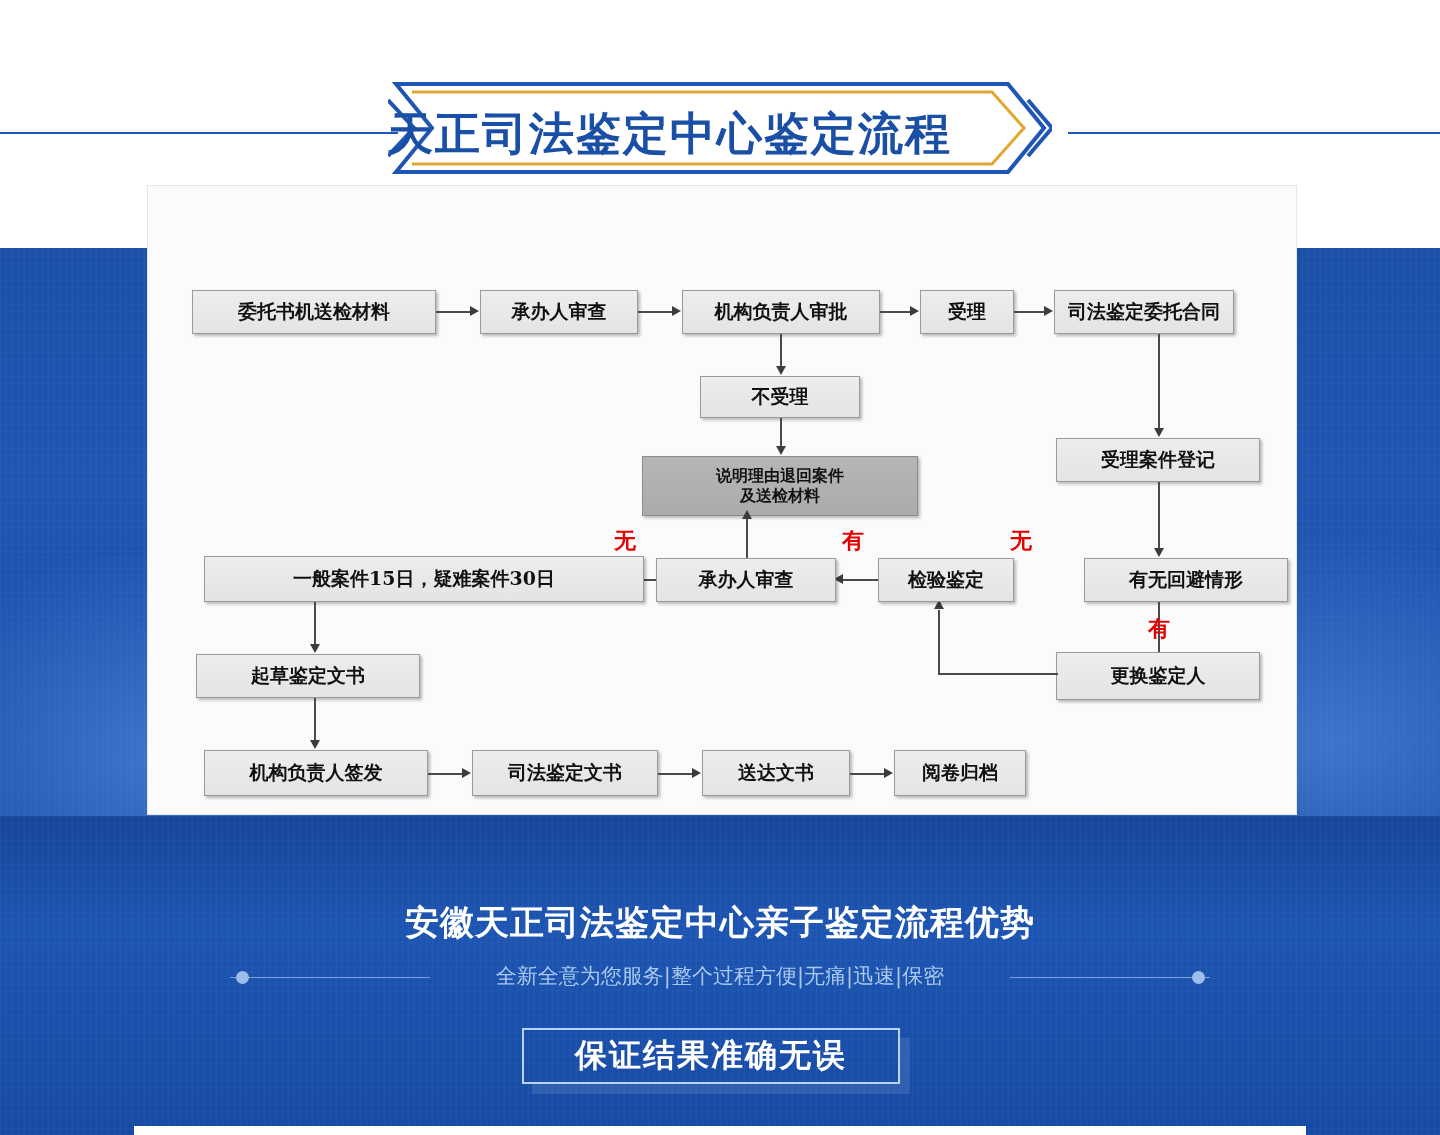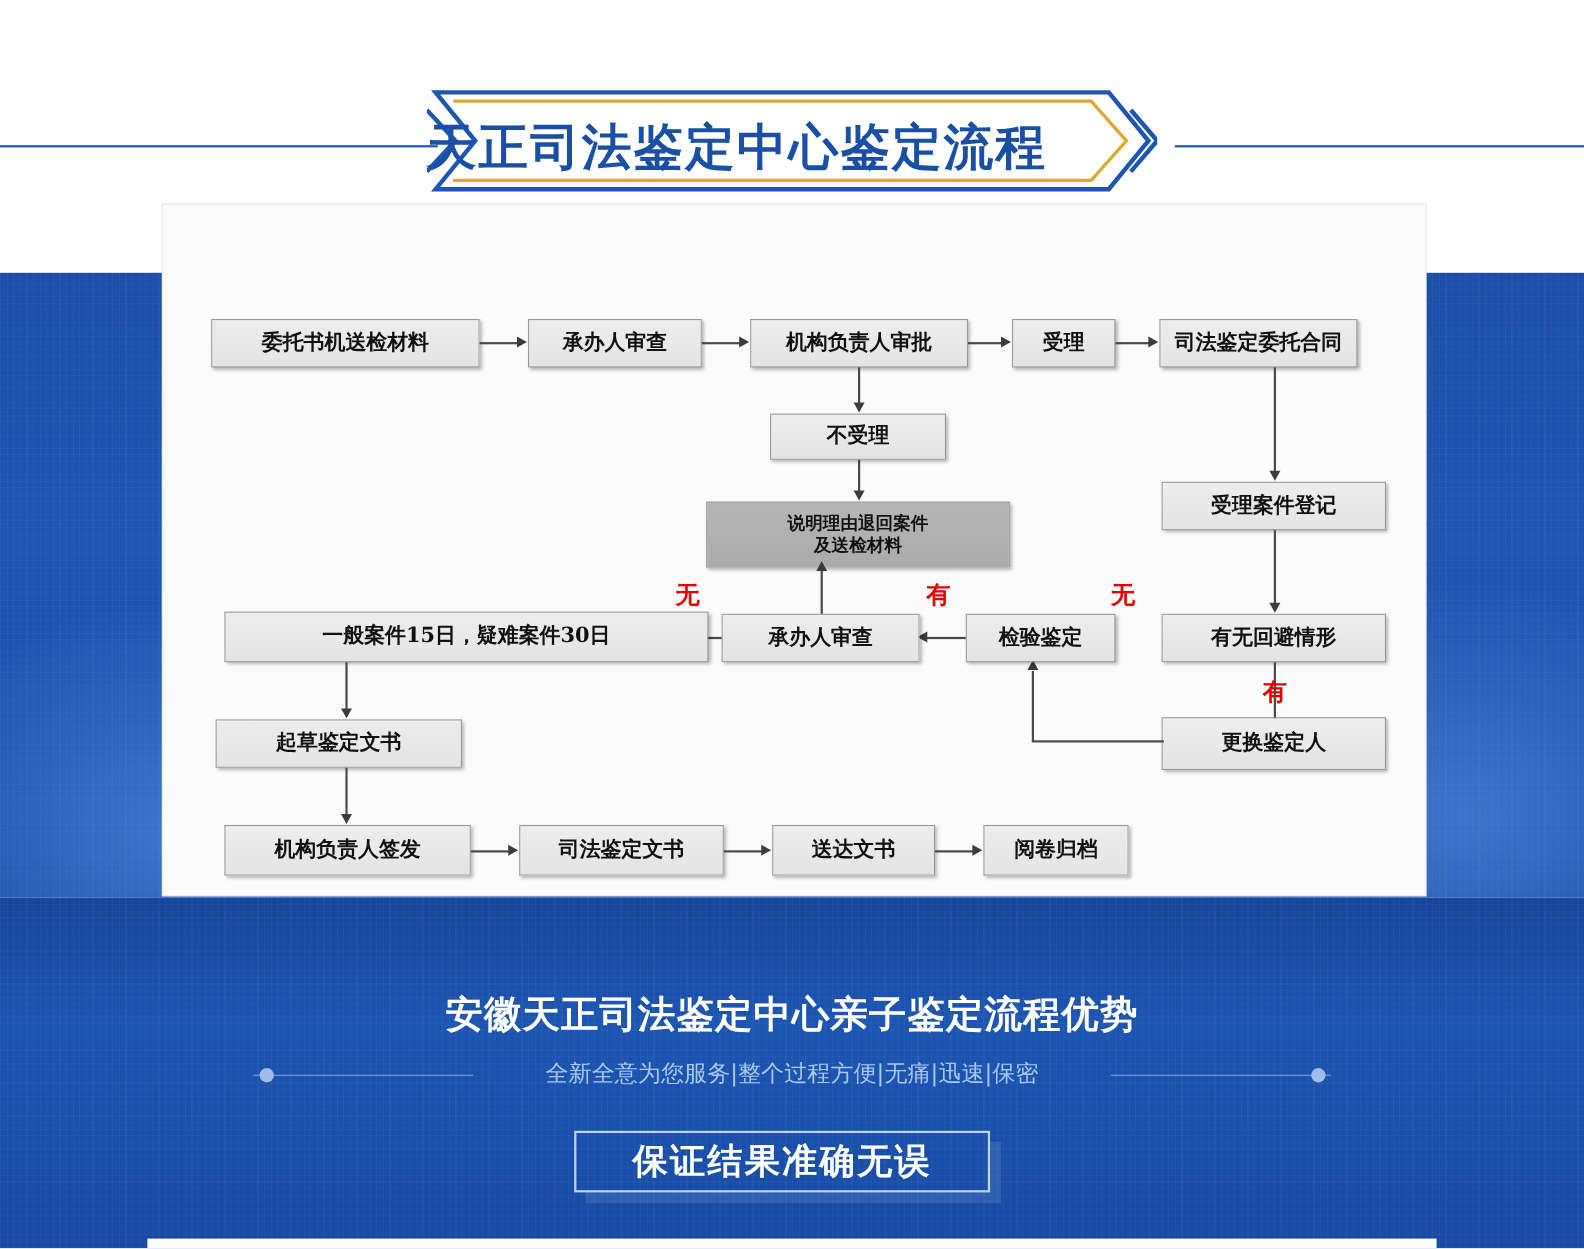--- a/index.html
+++ b/index.html
@@ -307,21 +307,21 @@
     <div class="arrow down" style="left:628px; top:260px;"></div>
     <div class="node dark" style="left:494px; top:270px; width:276px; height:60px; font-size:16px;">说明理由退回案件
 及送检材料</div>
 
     <div class="conn v" style="left:1010px; top:148px; height:96px;"></div>
     <div class="arrow down" style="left:1006px; top:242px;"></div>
     <div class="node" style="left:908px; top:252px; width:204px; height:44px;">受理案件登记</div>
 
     <div class="conn v" style="left:1010px; top:296px; height:68px;"></div>
     <div class="arrow down" style="left:1006px; top:362px;"></div>
-    <div class="node" style="left:908px; top:372px; width:204px; height:44px;">有无回避情形</div>
+    <div class="node" style="left:936px; top:372px; width:204px; height:44px;">有无回避情形</div>
     <div class="lbl" style="left:862px; top:340px;">无</div>
 
     <div class="conn v" style="left:1010px; top:416px; height:62px;"></div>
     <div class="arrow down" style="left:1006px; top:476px;"></div>
     <div class="lbl" style="left:1000px; top:428px;">有</div>
     <div class="node" style="left:908px; top:466px; width:204px; height:48px;text-align:right;">更换鉴定人</div>
 
     <div class="conn h" style="left:790px; top:487px; width:120px;"></div>
     <div class="conn v" style="left:790px; top:424px; height:64px;"></div>
     <div class="arrow up" style="left:786px; top:414px;"></div>

